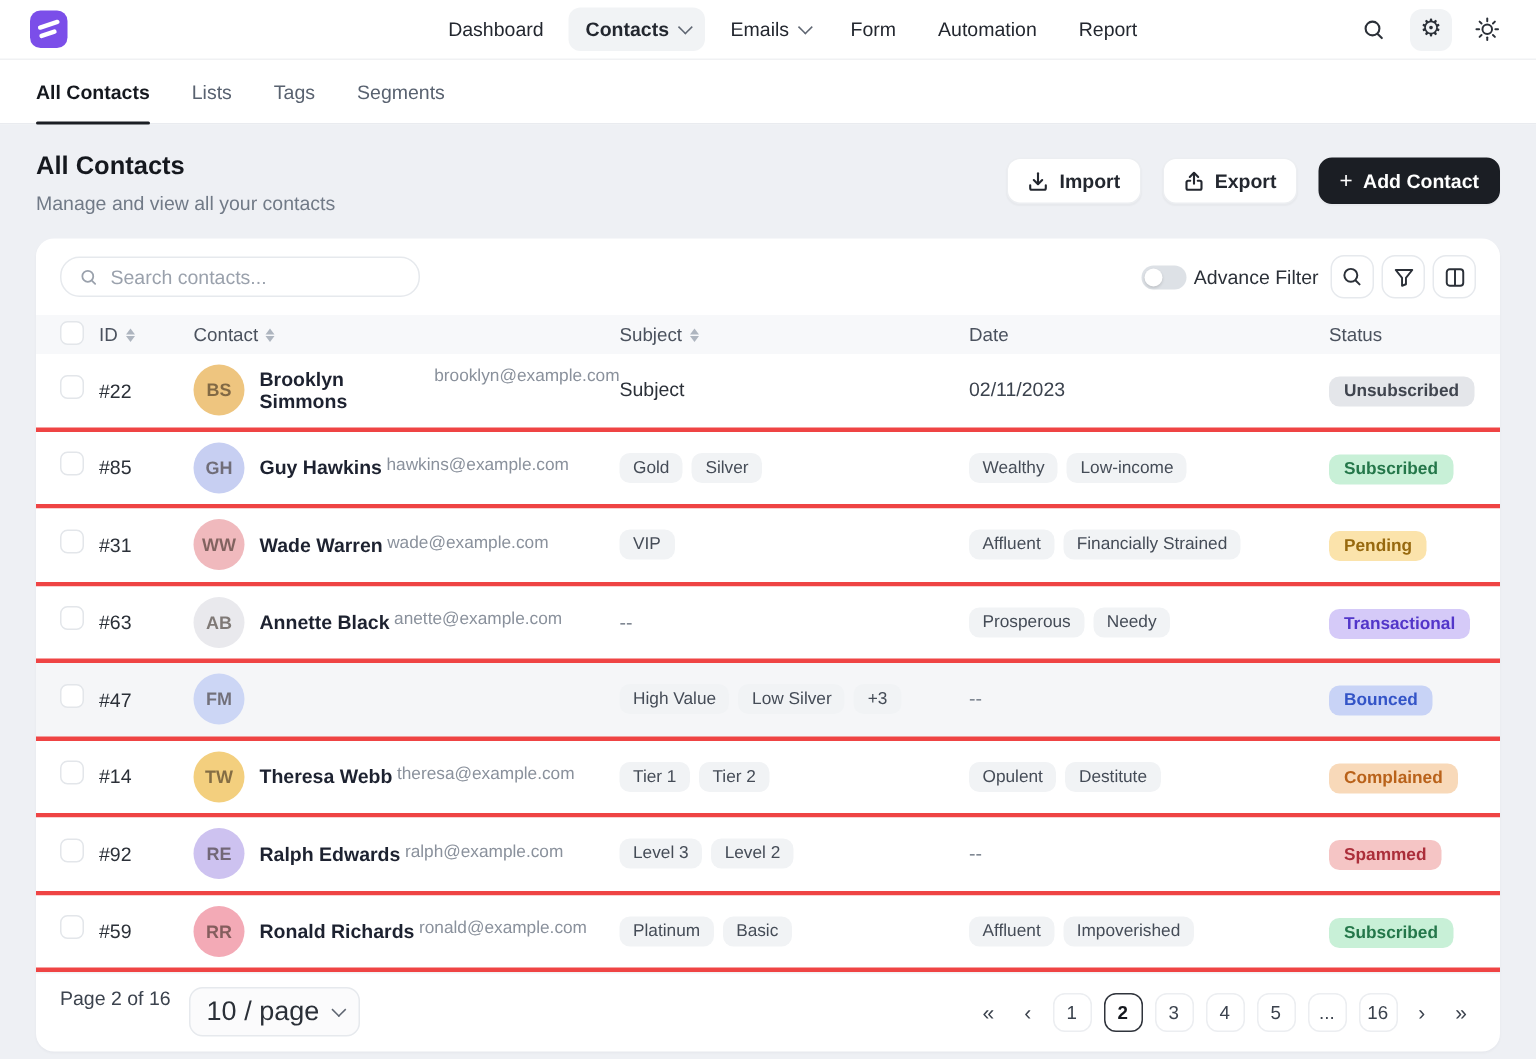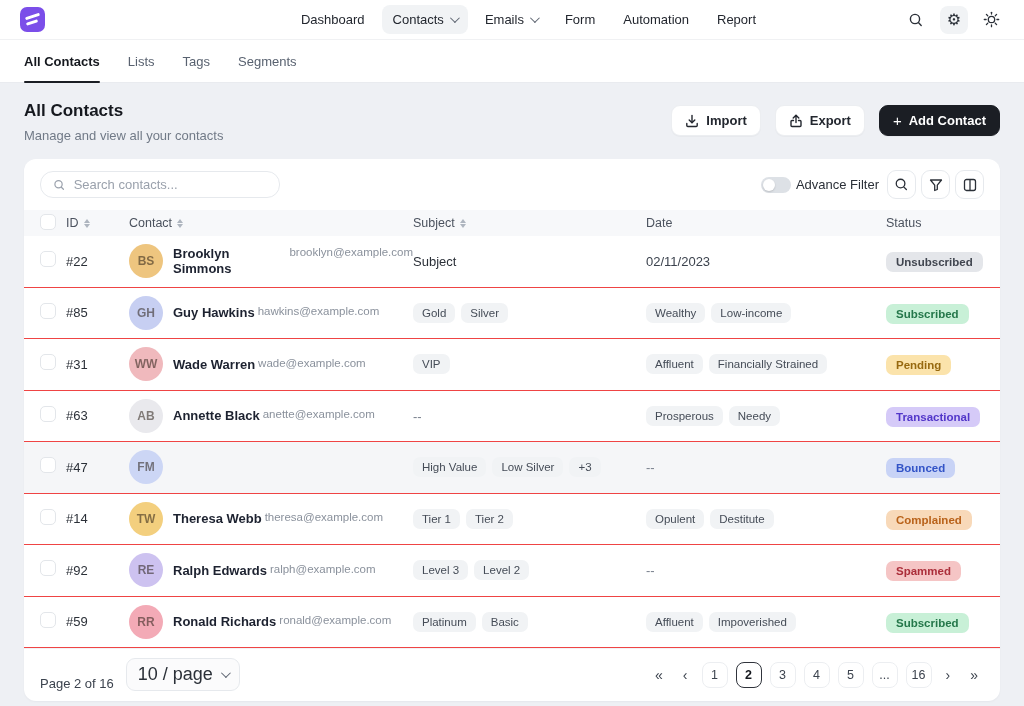--- a/index.html
+++ b/index.html
@@ -7,21 +7,21 @@
   body { font-family:"Liberation Sans","DejaVu Sans",sans-serif; background:#eef0f4; color:#1d2433; }
 
   
   .topbar { height:40px; background:#fff; display:flex; align-items:center; padding:0 18px 0 20px; border-bottom:1px solid #f0f1f3; }
   .logo { width:25px; height:25px; border-radius:7px; background:#7b4ee9; position:relative; overflow:hidden; flex:0 0 auto; }
   .logo i { position:absolute; left:5px; width:15px; height:3px; background:#fff; border-radius:2px; transform:rotate(-18deg); }
   .logo i.s1 { top:8px; }
   .logo i.s2 { top:14px; left:6px; width:12px; }
   .mainnav { display:flex; align-items:center; gap:6px; margin:0 auto; padding-left:110px; }
   .navitem { display:flex; align-items:center; gap:6px; font-size:13px; color:#23272f; padding:7px 11px; border-radius:8px; cursor:pointer; white-space:nowrap; }
-  .navitem.active { background:#f1f3f5; font-weight:400; }
+  .navitem.active { background:#f1f3f5; font-weight:700; }
   .chev { width:7px; height:7px; border-right:1.5px solid #5f6672; border-bottom:1.5px solid #5f6672; transform:rotate(45deg) translateY(-2px); display:inline-block; }
   .topbar-right { display:flex; align-items:center; gap:10px; }
   .iconbtn { width:28px; height:28px; border-radius:8px; display:flex; align-items:center; justify-content:center; cursor:pointer; }
   .iconbtn.pill { background:#f1f3f5; }
   .gear-glyph { font-size:16px; line-height:1; color:#2b3038; }
 
   
   .tabbar { height:43px; background:#fff; display:flex; align-items:stretch; gap:28px; padding:0 24px; border-bottom:1px solid #e9ebef; }
   .tab { display:flex; align-items:center; font-size:13px; color:#596270; cursor:pointer; position:relative; }
   .tab.active { color:#15181e; font-weight:700; }
@@ -50,40 +50,40 @@
   .sqbtn { width:29px; height:29px; border:1px solid #e6e9ed; border-radius:9px; background:#fff; display:flex; align-items:center; justify-content:center; cursor:pointer; }
 
   
   .thead, .trow { display:grid; grid-template-columns:26px 63px 284px 233px 240px 1fr; align-items:center; padding-left:16px; }
   .thead { background:#f7f8fa; height:26px; font-size:12.5px; color:#4b525e; }
   .hcell { display:flex; align-items:center; gap:5px; cursor:pointer; }
   .sort { display:inline-flex; flex-direction:column; line-height:0; gap:1px; }
   .sort b { width:0; height:0; border-left:3.5px solid transparent; border-right:3.5px solid transparent; display:block; }
   .sort .up { border-bottom:4px solid #aeb5bf; }
   .sort .dn { border-top:4px solid #aeb5bf; }
-  .trow { height:51.5px; border-bottom:1px solid #ef4444; background:#fff; cursor:pointer; }
+  .trow { height:51.5px; border-bottom:3px solid #ef4444; background:#fff; cursor:pointer; }
   .trow.hl { background:#f5f6f8; }
   .trow:last-of-type { border-bottom:1px solid #f1f2f5; }
   .checkbox { width:16px; height:16px; border:1px solid #e3e6ea; border-radius:5px; background:#fff; display:inline-block; cursor:pointer; }
   .c-id { font-size:13px; color:#2b3038; }
   .c-contact { display:flex; align-items:center; gap:10px; }
   .avatar { width:34px; height:34px; border-radius:50%; display:flex; align-items:center; justify-content:center; font-size:12px; font-weight:700; color:rgba(40,30,20,.55); flex:0 0 auto; }
   .who { display:flex; flex-direction:row; gap:3px; }
   .nm { font-size:13px; font-weight:700; color:#1d2230; }
   .em { font-size:11.5px; color:#8a919c; }
   .tagset { display:flex; gap:6px; align-items:center; }
   .tag { background:#f1f3f5; color:#454c57; font-size:11.5px; padding:4px 9px; border-radius:7px; white-space:nowrap; }
   .tag:empty { display:none; }
   .plain { font-size:13px; color:#2b3038; }
   .dim { font-size:13px; color:#79818d; }
   .badge { font-size:11.5px; font-weight:600; padding:4px 10px; border-radius:7px; white-space:nowrap; }
 
   
   .card-footer { display:flex; align-items:center; justify-content:space-between; padding:9px 16px 10px; border-top:1px solid #f1f2f5; }
-  .foot-left { display:flex; align-items:flex-end; gap:12px; }
+  .foot-left { display:flex; align-items:flex-start; gap:12px; }
   .page-info { font-size:13px; color:#3c434e; }
   .pagesize { display:flex; align-items:center; gap:8px; font-size:18px; color:#2b3038; border:1px solid #e6e9ed; background:#fbfbfc; border-radius:9px; padding:5px 11px; cursor:pointer; }
   .pager { display:flex; align-items:center; gap:8px; }
   .pnav { font-size:14px; color:#3c434e; padding:0 6px; cursor:pointer; }
   .pnum { min-width:26px; height:26px; border:1px solid #eceef1; border-radius:8px; background:#fff; display:flex; align-items:center; justify-content:center; font-size:12.5px; color:#3c434e; cursor:pointer; padding:0 4px; }
   .pnum.active { border:1.5px solid #30343c; font-weight:700; color:#15181e; }
 
   svg.ic { display:block; }
 </style>
 </head>

